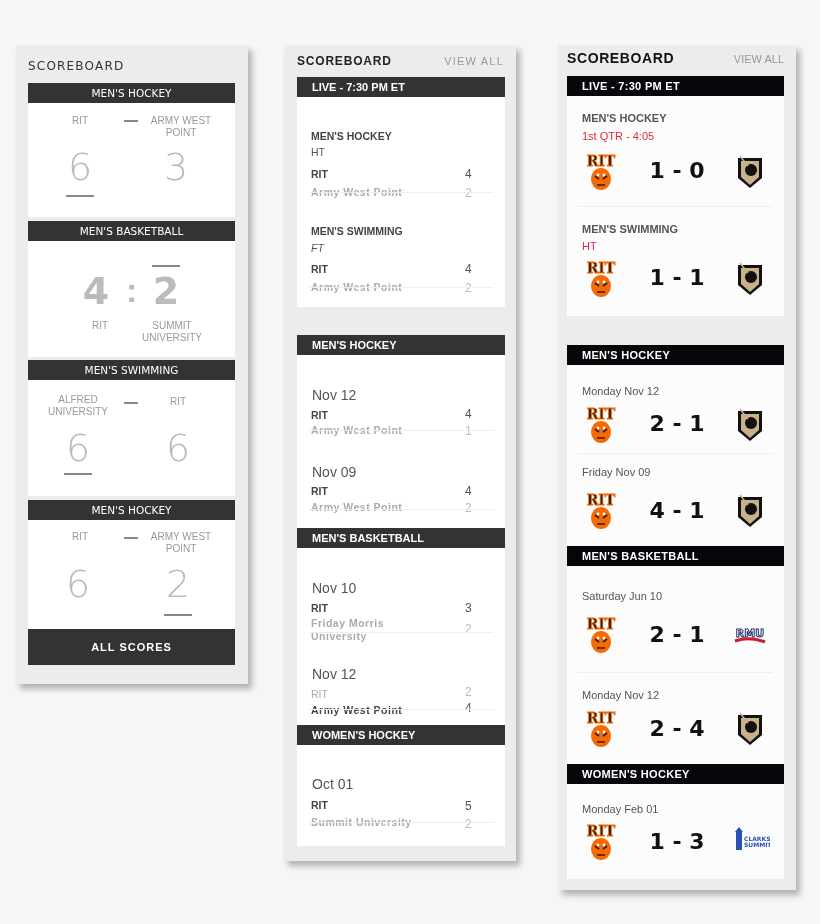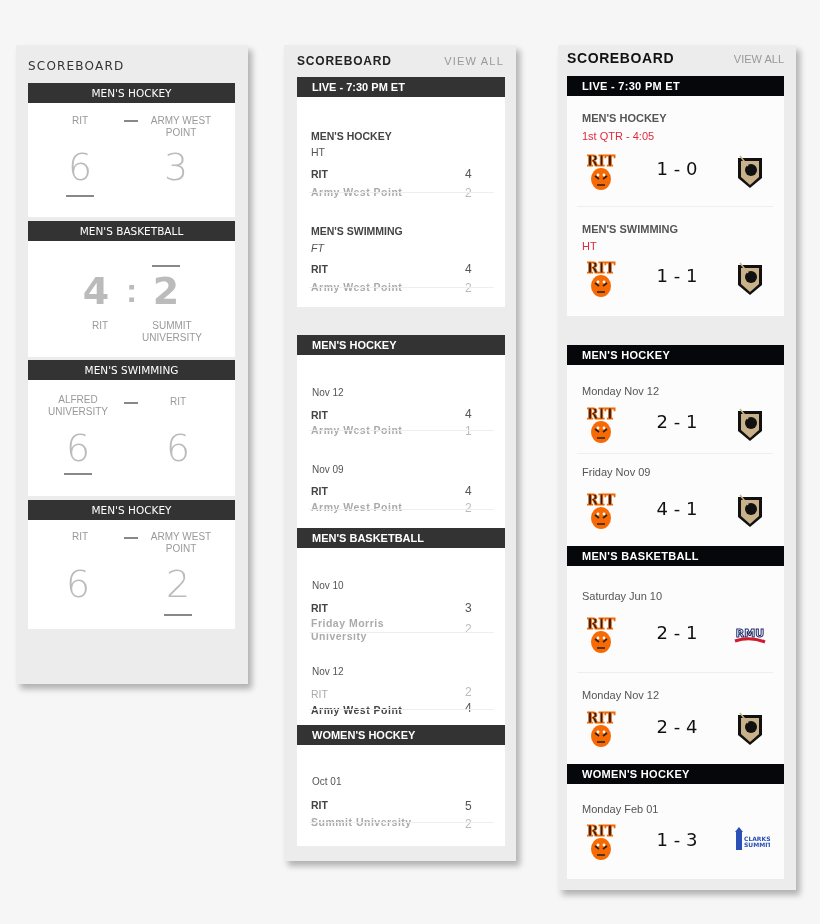--- a/index.html
+++ b/index.html
@@ -22,40 +22,40 @@
 
   
   #p2 { left: 284px; top: 45px; width: 232px; height: 816px; }
   #p2 .title { position: absolute; left: 13px; top: 9px; font-size: 12px; font-weight: bold; letter-spacing: 0.8px; color: #222; }
   #p2 .viewall { position: absolute; right: 12px; top: 10px; font-size: 11px; letter-spacing: 1.2px; color: #999; cursor: pointer; }
   #p2 .card { position: absolute; left: 13px; width: 208px; background: #fff; }
   #p2 .cat { height: 20px; background: #333; color: #fff; font-size: 11px; font-weight: bold; line-height: 20px; padding-left: 15px; }
   .p2-game { position: relative; }
   .p2-sport { position: absolute; left: 14px; font-size: 10.5px; font-weight: bold; color: #444; }
   .p2-status { position: absolute; left: 14px; font-size: 10.5px; color: #555; }
-  .p2-date { position: absolute; left: 15px; font-size: 10px; color: #555; }
+  .p2-date { position: absolute; left: 15px; font-size: 14px; color: #555; }
   .p2-team { position: absolute; left: 14px; font-size: 10.5px; line-height: 13px; }
   .p2-team.win { color: #444; font-weight: bold; }
   .p2-team.lose { color: #aaa; font-weight: bold; letter-spacing: 0.5px; }
   .p2-team.lose.plain { font-weight: normal; letter-spacing: 0; }
   .p2-score { position: absolute; left: 168px; font-size: 12px; }
   .p2-score.win { color: #555; }
   .p2-score.lose { color: #bbb; }
   .p2-sep { position: absolute; left: 12px; width: 185px; height: 1px; background: #eee; }
 
   
   #p3 { left: 558px; top: 45px; width: 238px; height: 845px; }
   #p3 .title { position: absolute; left: 9px; top: 5px; font-size: 14px; font-weight: bold; letter-spacing: 0.6px; color: #111; }
   #p3 .viewall { position: absolute; right: 12px; top: 8px; font-size: 11px; color: #999; cursor: pointer; }
   #p3 .card { position: absolute; left: 9px; width: 217px; background: #fcfcfc; }
   #p3 .cat { height: 20px; background: #05070a; color: #fff; font-size: 11px; font-weight: bold; line-height: 20px; padding-left: 15px; letter-spacing: 0.3px; }
   .p3-sport { position: absolute; left: 15px; font-size: 11px; font-weight: bold; color: #555; }
   .p3-status { position: absolute; left: 15px; font-size: 11px; color: #e0293c; }
   .p3-date { position: absolute; left: 15px; font-size: 11px; color: #555; }
-  .p3-score { position: absolute; left: 70px; width: 80px; text-align: center; font-size: 18px; font-weight: normal; color: #111; font-family: "DejaVu Sans", sans-serif; }
+  .p3-score { position: absolute; left: 70px; width: 80px; text-align: center; font-size: 22px; font-weight: bold; color: #111; font-family: "DejaVu Sans", sans-serif; }
   .p3-logo { position: absolute; width: 40px; height: 40px; }
   .p3-logo.home { left: 14px; }
   .p3-logo.away { left: 163px; }
   .p3-sep { position: absolute; left: 10px; width: 196px; height: 1px; background: #eee; }
 
   .logo-svg { width: 100%; height: 100%; display: block; }
 </style>
 </head>
 <body>
 
@@ -95,20 +95,21 @@
   <div class="card" style="top:455px;height:129px;">
     <div class="cat">MEN'S HOCKEY</div>
     <div class="p1-team" style="left:12px;top:31px;">RIT</div>
     <div class="p1-dash" style="left:96px;top:37px;"></div>
     <div class="p1-team" style="left:113px;top:31px;width:80px;">ARMY WEST POINT</div>
     <div class="p1-score" style="left:30px;top:62px;">6</div>
     <div class="p1-score" style="left:130px;top:62px;">2</div>
     <div class="p1-under" style="left:136px;top:114px;"></div>
   </div>
 
+  <div class="allscores">ALL SCORES</div>
 </div>
 
 <div id="p2" class="panel">
   <div class="title">SCOREBOARD</div>
   <div class="viewall">VIEW ALL</div>
 
   <div class="card" style="top:32px;height:230px;">
     <div class="cat">LIVE - 7:30 PM ET</div>
     <div class="p2-game">
       <div class="p2-sport" style="top:33px;">MEN'S HOCKEY</div>

